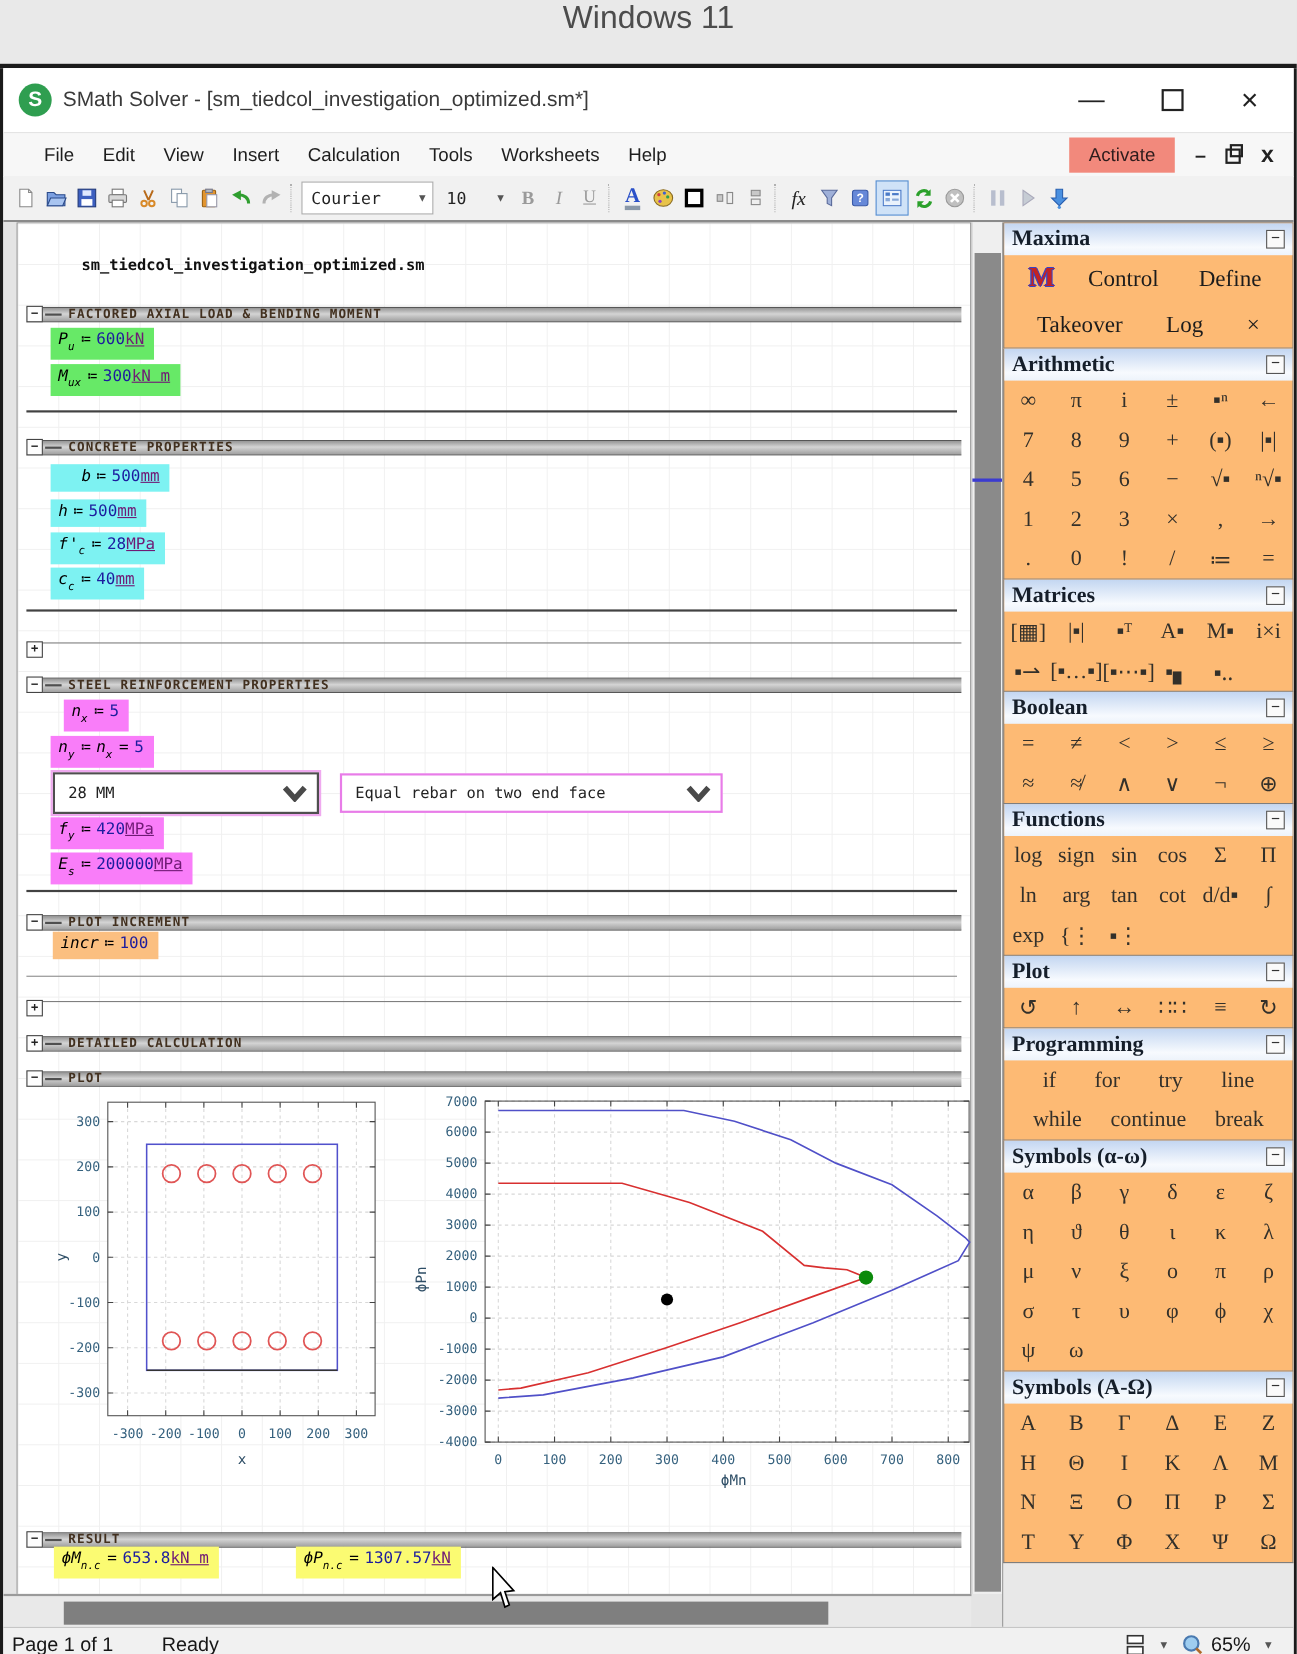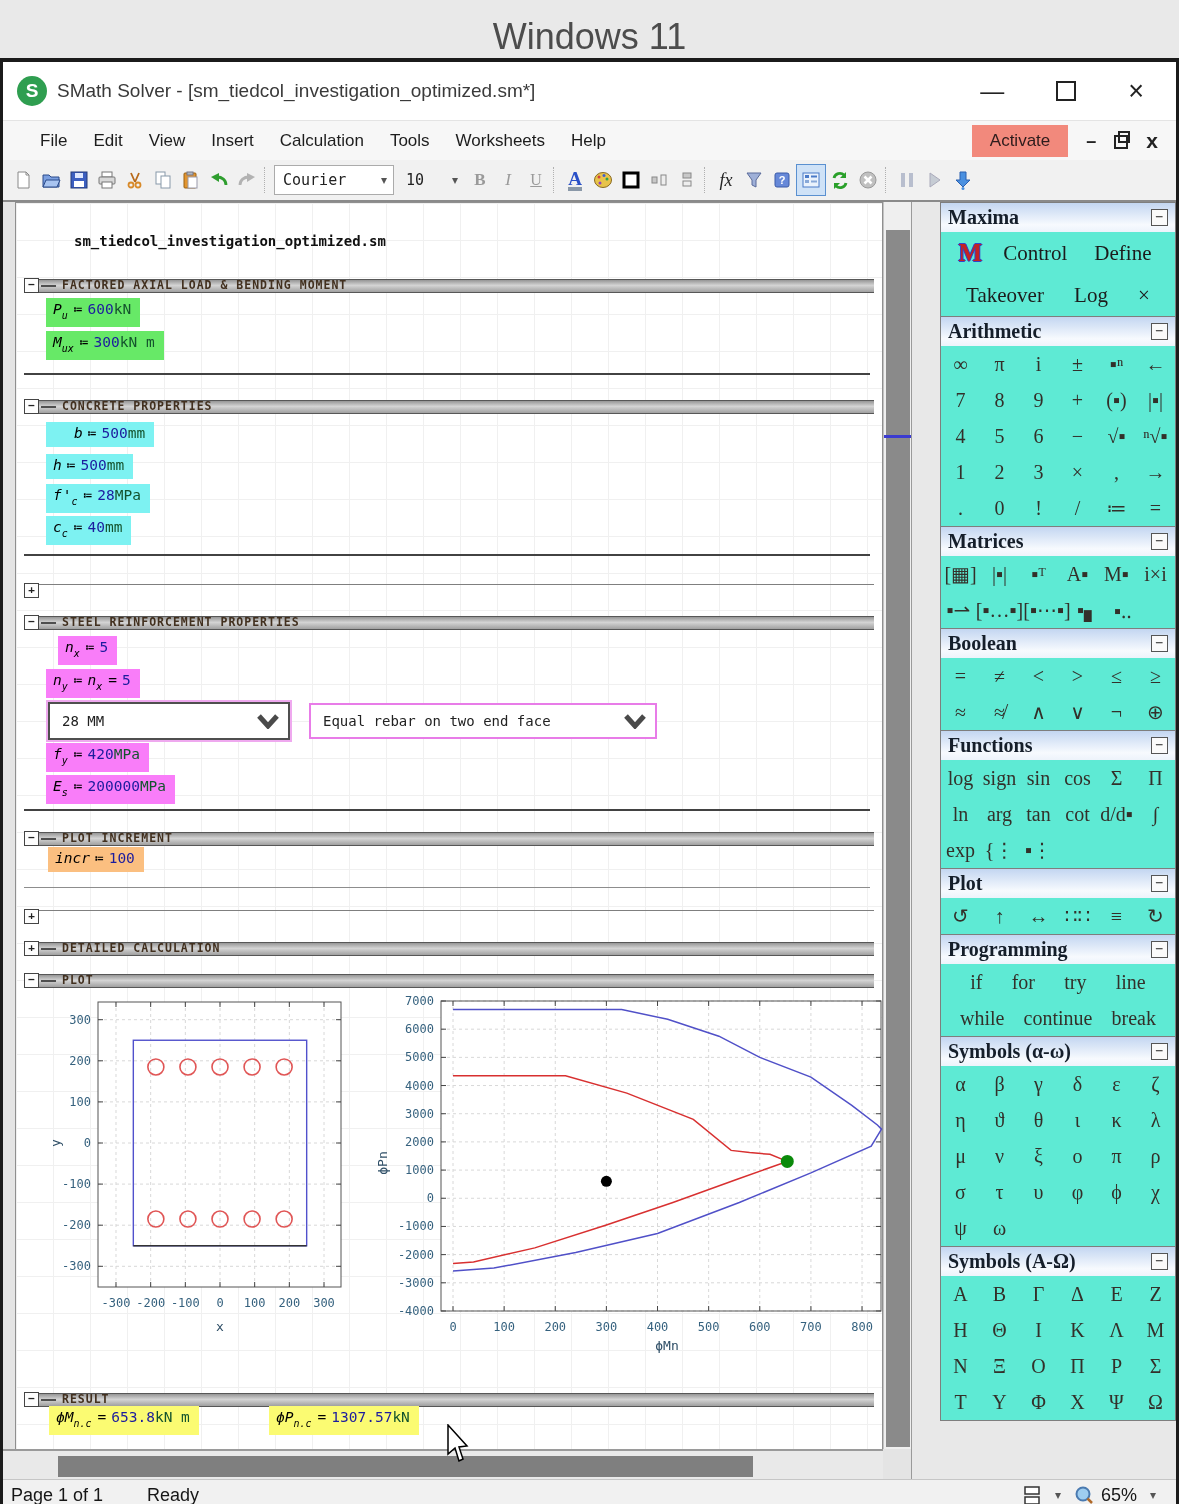--- a/index.html
+++ b/index.html
@@ -1,20 +1,20 @@
 <!DOCTYPE html>
 <html><head>
 <meta charset="utf-8">
 <style>
   html,body{margin:0;padding:0;background:#777;}
   .screen{position:relative;width:1179px;height:1504px;background:#fff;overflow:hidden;
     font-family:"Liberation Sans",sans-serif;-webkit-font-smoothing:antialiased;}
   
   .os-bar{position:absolute;top:0;left:0;right:0;height:58px;background:#e9e9e9;border-bottom:4px solid #1b1b1b;
-    display:flex;align-items:flex-end;justify-content:center;font-size:36px;color:#4c4c4c;}
+    display:flex;align-items:flex-start;justify-content:center;font-size:29px;color:#4c4c4c;}
   .app{position:absolute;top:62px;left:0;right:0;bottom:0;background:#fff;
     border-left:3px solid #1b1b1b;border-right:3px solid #1b1b1b;}
   
   .titlebar{position:absolute;top:0;left:0;right:0;height:58px;background:#fff;display:flex;align-items:center;}
   .app-logo{width:30px;height:30px;border-radius:50%;background:#2f9e50;color:#fff;font-weight:bold;
     font-size:19px;display:flex;align-items:center;justify-content:center;margin:0 10px 0 14px;}
   .app-title{font-size:19px;color:#3a3a3a;}
   .win-controls{margin-left:auto;display:flex;align-items:center;gap:52px;padding-right:32px;color:#222;}
   .win-min{font-size:24px;line-height:10px;}
   .win-max{width:16px;height:16px;border:2px solid #222;}
@@ -60,37 +60,37 @@
   .wshr{position:absolute;left:8px;right:12px;border-top:2px solid #424242;}
   .wshr-thin{border-top:1px solid #8d8d8d;}
   .mregion{position:absolute;padding:3px 9px 6px 7px;font-size:14.5px;color:#000;white-space:nowrap;}
   .bg-green{background:#67e967;}.bg-cyan{background:#7df2f2;}.bg-pink{background:#f97df9;}
   .bg-orange{background:#fbbf80;}.bg-yellow{background:#fbfb72;}
   .tk-v{font-style:italic;}
   .tk-pr{margin-left:1px;}
   .tk-s{font-size:10px;font-style:italic;vertical-align:-5px;margin-right:1px;}
   .tk-o{margin:0 5px;}
   .tk-n{color:#1c1c9e;}
-  .tk-u{color:#14532d;}
+  .tk-u{color:#701a75;text-decoration:underline;}
   .wcombo{position:absolute;background:#fff;display:flex;align-items:center;font-size:14px;color:#222;}
   .combo-focus{border:2px solid #4f4f4f;outline:2px solid #efa9ef;}
   .combo-pink{border:2px solid #e87ce8;}
   .wcombo .val{padding-left:12px;white-space:nowrap;}
   .wcombo .chev{margin-left:auto;margin-right:8px;flex:none;}
   .ptick{font:12px "DejaVu Sans Mono",monospace;fill:#35617e;}
   .plab{font:13px "DejaVu Sans Mono",monospace;fill:#2e4e66;}
   
   .vscroll{position:absolute;left:880px;top:0;width:28px;height:1247px;background:#efefef;border-left:1px solid #c2c2c2;}
   .vthumb{position:absolute;left:2px;right:2px;top:28px;height:1217px;background:#8a8a8a;}
   .vmark{position:absolute;left:0;right:0;top:233px;height:3px;background:#3b3bd0;}
   .hscroll{position:absolute;left:0;top:1247px;width:880px;height:30px;background:#e9e9e9;border-top:2px solid #9a9a9a;}
   .hthumb{position:absolute;left:55px;top:5px;width:695px;height:21px;background:#7f7f7f;}
   
   .sidebar{position:absolute;left:908px;top:0;right:0;height:1277px;background:#e8e8e8;border-left:1px solid #9a9a9a;}
-  .panel{border:1px solid #7e7e7e;border-top:none;background:#5eead4;margin-left:28px;}
+  .panel{border:1px solid #7e7e7e;border-top:none;background:#fdba74;}
   .panel-first{border-top:1px solid #7e7e7e;}
   .panel-hd{height:29px;background:linear-gradient(#c3d6f1,#f7fafe 75%,#edf3fb);display:flex;align-items:center;
     padding:0 7px;font-family:"Liberation Serif",serif;font-weight:bold;font-size:20px;color:#151e2a;}
   .collapse-btn{margin-left:auto;width:15px;height:15px;border:1px solid #555;background:#fafafa;
     font:13px/13px "DejaVu Sans Mono",monospace;text-align:center;color:#333;}
   .prow{height:36px;display:grid;grid-template-columns:repeat(6,1fr);align-items:center;justify-items:center;}
   .panel-repeat>section:nth-of-type(6) .prow{display:flex;justify-content:space-evenly;align-items:center;}
   .pbtn{border:0;background:none;font-family:"Liberation Serif",serif;font-size:20px;color:#33302a;padding:0;white-space:nowrap;}
   .mx-row{display:flex;align-items:center;height:42px;justify-content:space-around;padding:0 10px;
     font-family:"Liberation Serif",serif;font-size:21px;color:#1c1c1c;}

